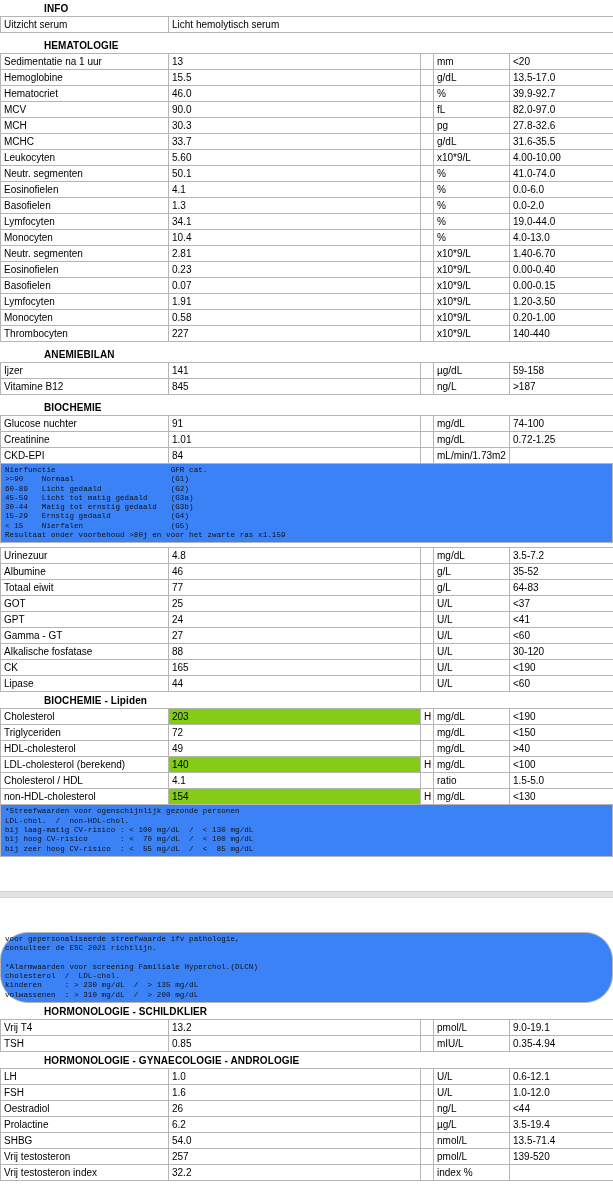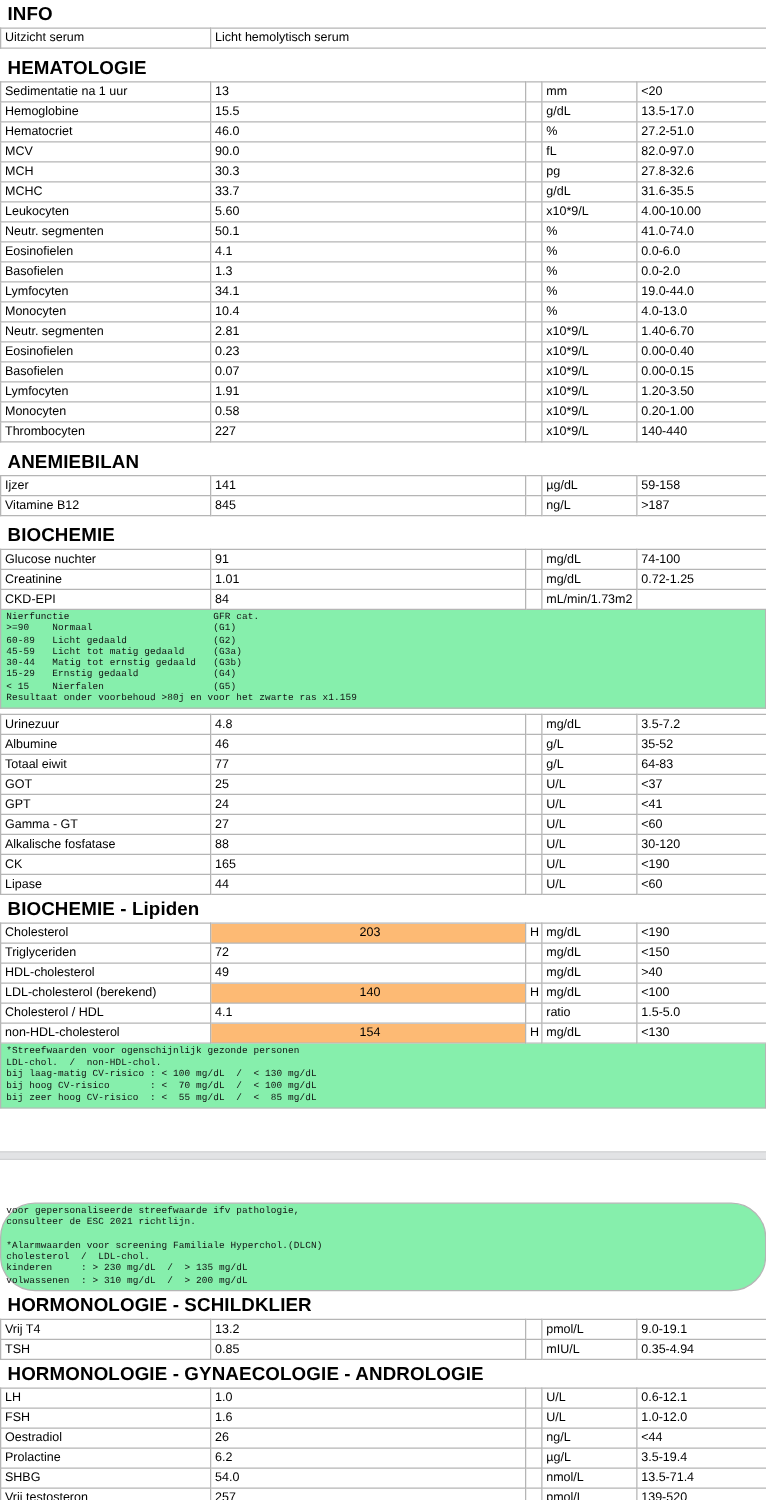--- a/index.html
+++ b/index.html
@@ -13,24 +13,25 @@
     font-family: "Liberation Sans", sans-serif;
     font-size: 10px;
     color: #000000;
     -webkit-font-smoothing: none;
   }
   .page { width: 613px; position: relative; }
 
   
   .section-head {
     font-weight: bold;
-    font-size: 15px;
+    font-size: 10px;
     padding: 3px 0 2px 6px;
     letter-spacing: 0.1px;
     color: #000;
+    margin-left: 38px;
   }
 
   
   table.res {
     width: 100%;
     border-collapse: collapse;
     table-layout: fixed;
     margin: 0;
     padding-left: 25px;
   }
@@ -50,40 +51,39 @@
   col.c-unit  { width: 76px;  }
   col.c-ref   { width: 104px; }
 
   td.t-name { }
   td.t-val  { }
   td.t-flag { text-align: left; padding-left: 2px; font-size: 10px; }
   td.t-unit { }
   td.t-ref  { }
 
   tr.abnormal td.t-val {
-    background: #fdba74;
-    text-align: center;
+    background: #84cc16;
   }
 
   
   col.c-name-info { width: 168px; }
   col.c-val-info  { width: 445px; }
 
   
   .note {
     border: 1px solid #b5b5b5;
     border-top: none;
     font-family: "Liberation Mono", "DejaVu Sans Mono", monospace;
     font-size: 7.5px;
     line-height: 9.3px;
     letter-spacing: 0.1px;
     padding: 2px 0 2px 4px;
     white-space: pre;
     color: #111;
-    background: #86efac;
+    background: #3b82f6;
   }
   .note.standalone {
     border-top: 1px solid #b5b5b5;
     border-radius: 28px;
   }
 
   
   .page-gap {
     height: 34px;
     background: #fff;
@@ -137,21 +137,21 @@
             <td class="t-val">15.5</td>
             <td class="t-flag"></td>
             <td class="t-unit">g/dL</td>
             <td class="t-ref">13.5-17.0</td>
           </tr>
           <tr>
             <td class="t-name">Hematocriet</td>
             <td class="t-val">46.0</td>
             <td class="t-flag"></td>
             <td class="t-unit">%</td>
-            <td class="t-ref">27.2-51.0</td>
+            <td class="t-ref">39.9-92.7</td>
           </tr>
           <tr>
             <td class="t-name">MCV</td>
             <td class="t-val">90.0</td>
             <td class="t-flag"></td>
             <td class="t-unit">fL</td>
             <td class="t-ref">82.0-97.0</td>
           </tr>
           <tr>
             <td class="t-name">MCH</td>

